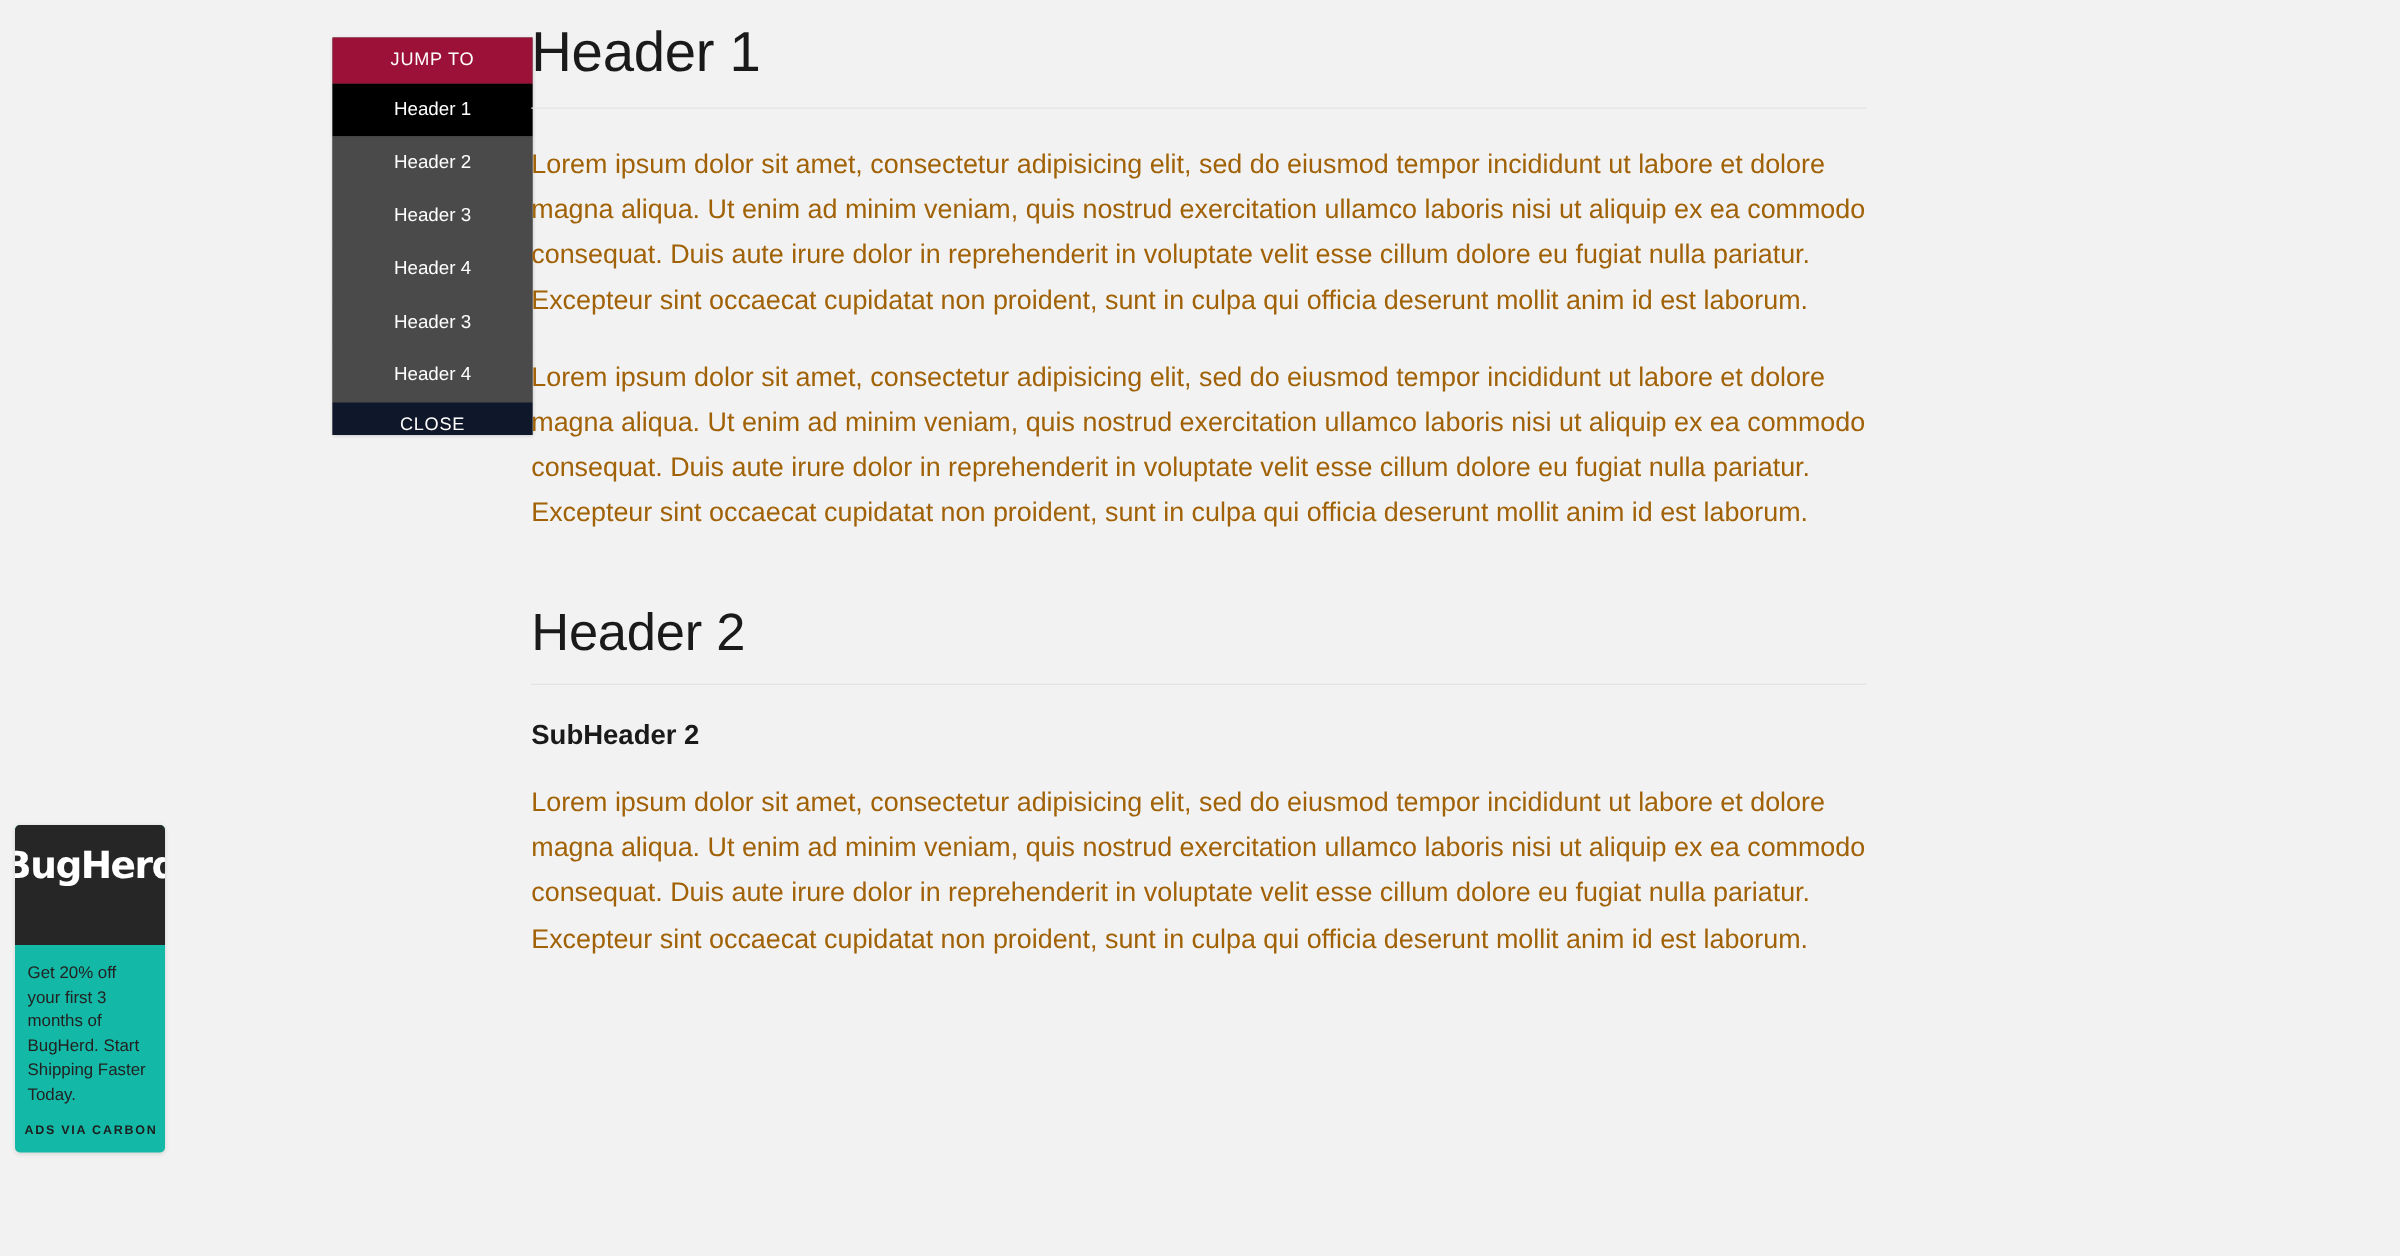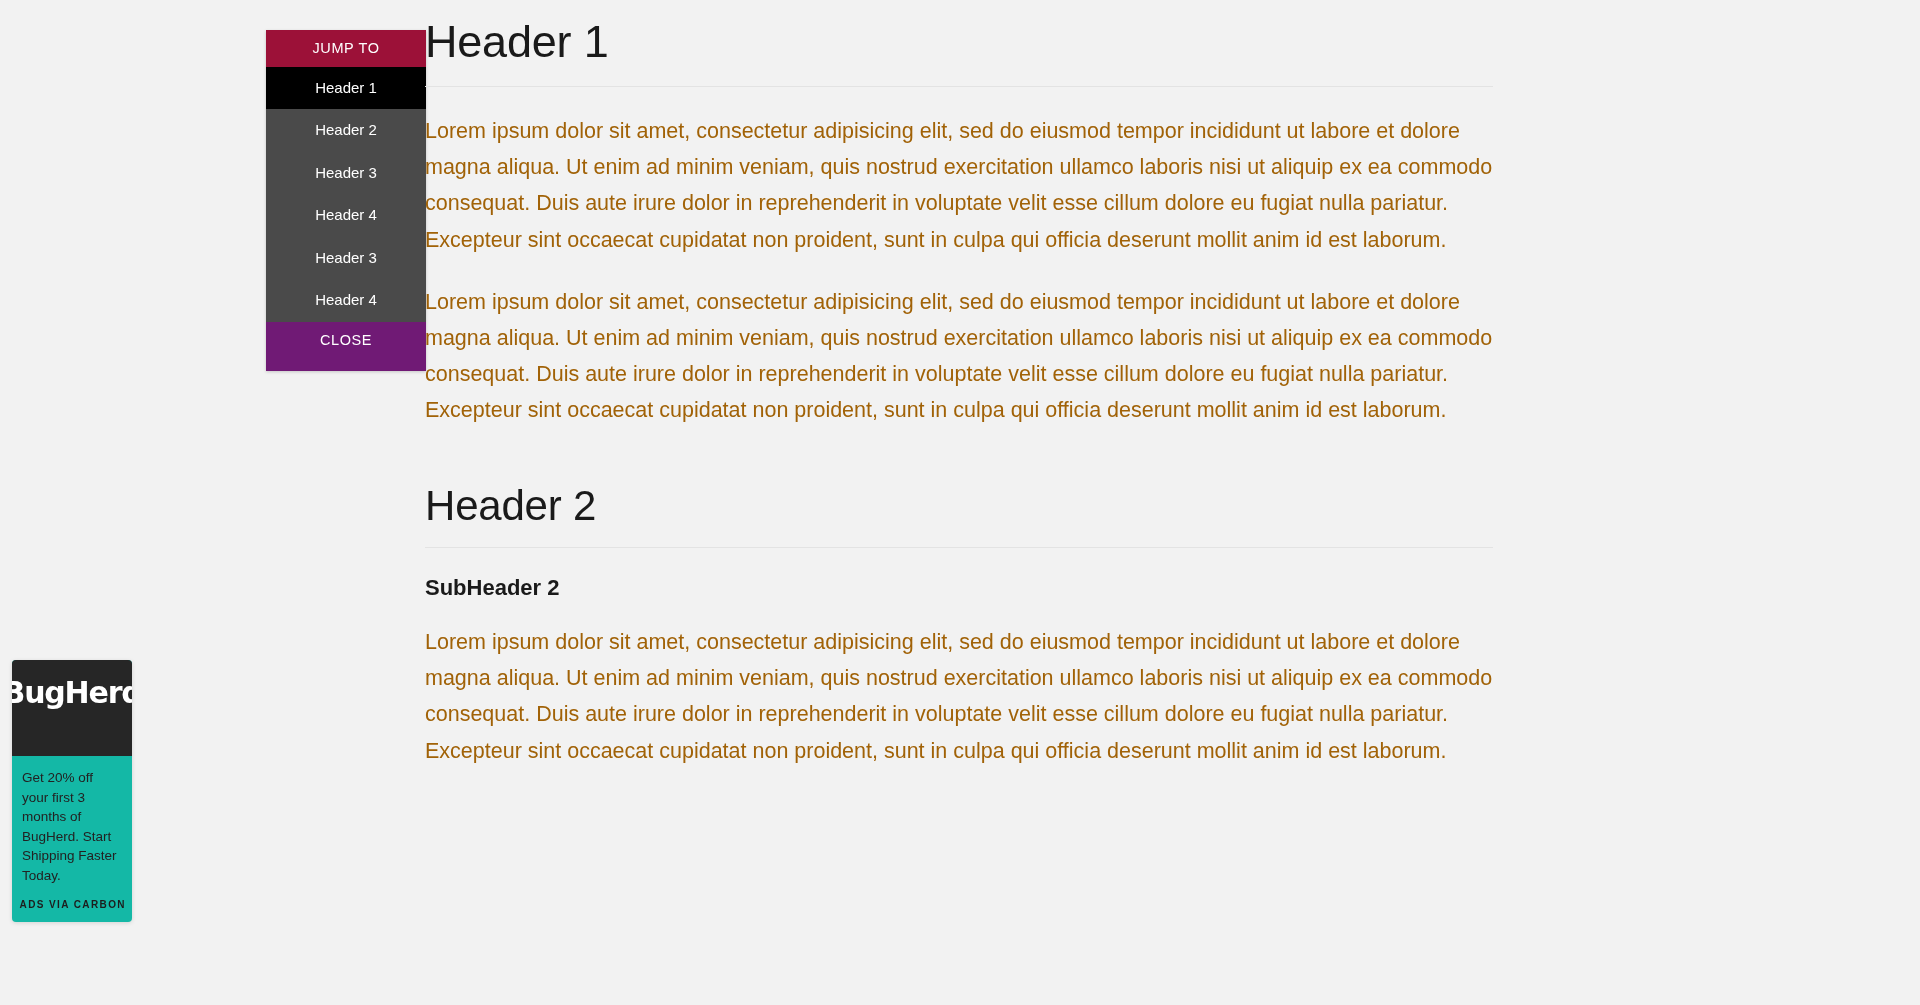--- a/index.html
+++ b/index.html
@@ -47,26 +47,26 @@
     font-size: 15px;
     text-align: center;
     padding: 13px 4px 13px 4px;
     line-height: 1.1;
     background: #4a4a4a;
     cursor: pointer;
   }
   .jumpto-item.active { background: #000000; }
 
   .jumpto-close {
-    background: #701a75;
+    background: #0f172a;
     color: #ffffff;
     font-size: 14.5px;
     letter-spacing: 0.6px;
     text-align: center;
-    padding: 11px 4px 24px 4px;
+    padding: 11px 4px 1px 4px;
     font-weight: 400;
     line-height: 1;
     cursor: pointer;
   }
 
   
   .content {
     position: absolute;
     left: 425px;
     top: 14px;

